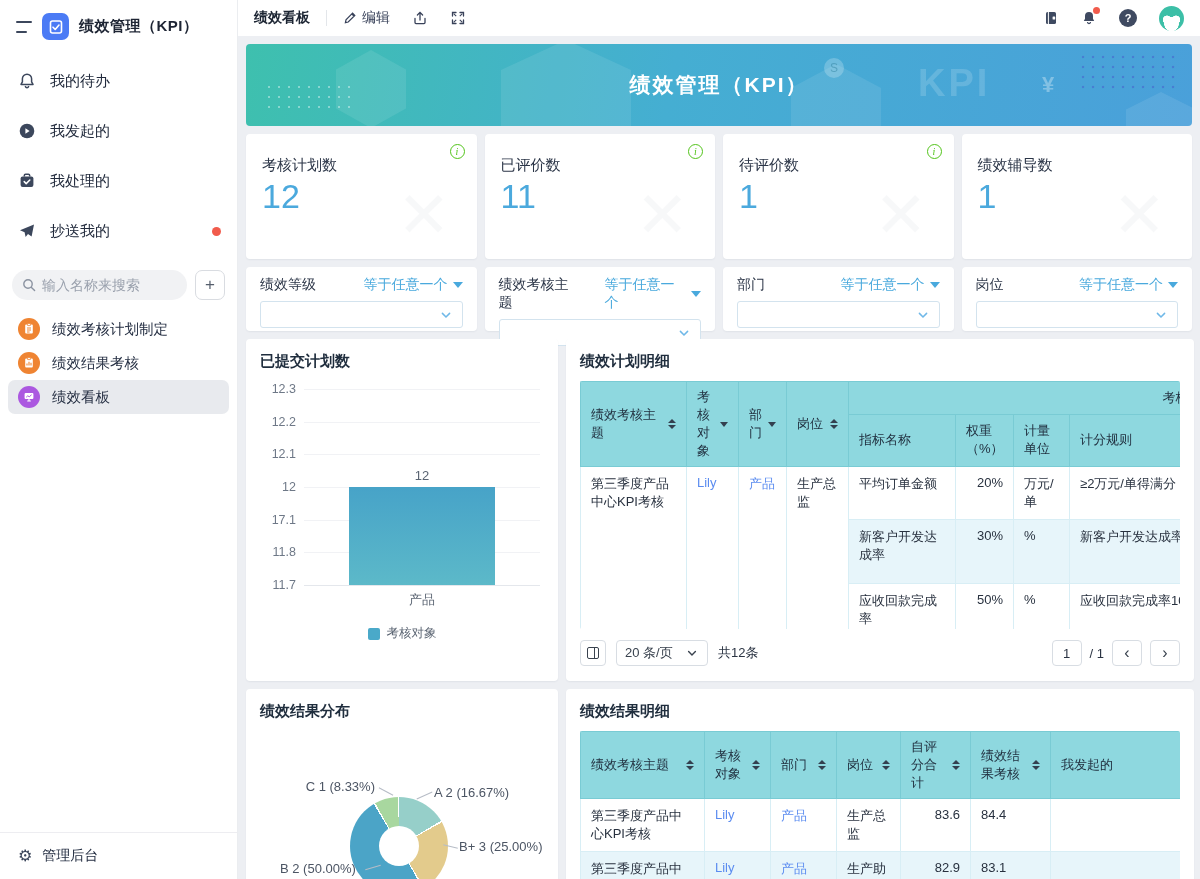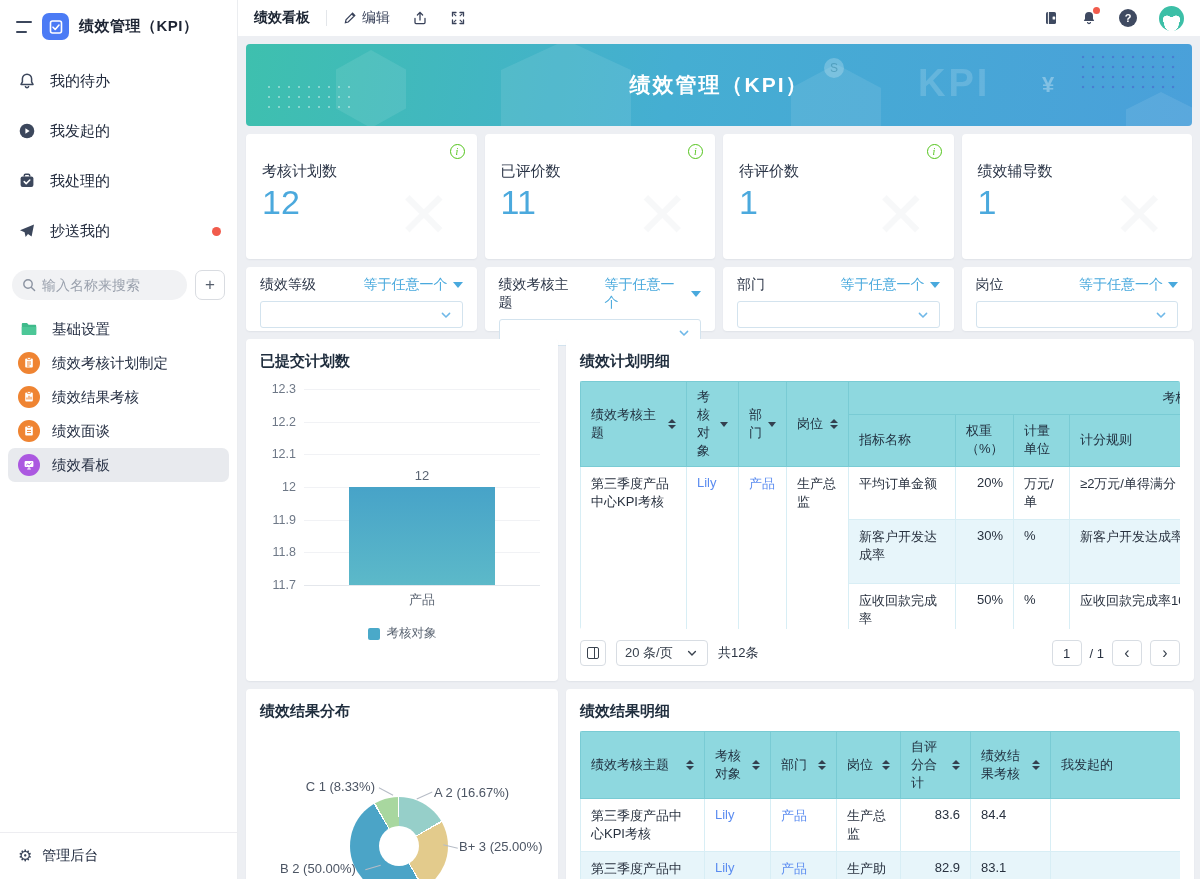--- a/index.html
+++ b/index.html
@@ -55,21 +55,21 @@
   .hex { position:absolute; background:rgba(255,255,255,.09); clip-path:polygon(50% 0,100% 25%,100% 75%,50% 100%,0 75%,0 25%); }
   .dots { position:absolute; background-image:radial-gradient(rgba(255,255,255,.38) 1.2px, transparent 1.4px); background-size:10px 10px; }
   .dots.indigo { background-image:radial-gradient(rgba(70,70,200,.4) 1.4px, transparent 1.6px); }
   .wm-kpi { position:absolute; left:672px; top:18px; font-size:38px; font-weight:bold; color:rgba(255,255,255,.16); letter-spacing:3px; }
   .wm-yen { position:absolute; left:796px; top:28px; font-size:22px; font-weight:bold; color:rgba(255,255,255,.32); }
   .wm-circ { position:absolute; left:578px; top:14px; width:20px; height:20px; border-radius:50%; background:rgba(255,255,255,.22); color:rgba(60,140,170,.6); font-size:12px; text-align:center; line-height:20px; }
 
   
   .stats { display:grid; grid-template-columns:repeat(4,1fr); gap:8px; margin-bottom:8px; }
   .stat-card { height:125px; padding:14px 16px; position:relative; overflow:hidden; }
-  .stat-label { font-size:15px; color:#2b3547; margin-top:14px; }
+  .stat-label { font-size:15px; color:#2b3547; margin-top:8px; }
   .stat-value { font-size:34px; color:#4ba9dd; margin-top:2px; font-weight:500; }
   .info-ic { position:absolute; top:10px; right:12px; width:15px; height:15px; border:1.3px solid #52c41a; border-radius:50%; color:#52c41a; font-size:10px; font-style:italic; font-family:"Liberation Serif",serif; display:flex; align-items:center; justify-content:center; cursor:pointer; }
   .stat-wm { position:absolute; right:26px; top:44px; font-size:64px; color:#8a93a6; opacity:.06; font-weight:bold; }
 
   
   .filters { display:grid; grid-template-columns:repeat(4,1fr); gap:8px; margin-bottom:8px; }
   .filter-card { height:64px; padding:9px 14px 10px; }
   .f-top { display:flex; align-items:center; justify-content:space-between;gap:24px; }
   .f-label { font-size:14px; color:#2b3547; }
   .f-op { font-size:14px; color:#49a9dd; display:flex; align-items:center; gap:5px; cursor:pointer; }
@@ -194,57 +194,38 @@
           <circle cx="6" cy="6" r="4.2" fill="none" stroke="#8b93a1" stroke-width="1.4"></circle>
           <path d="M9.2 9.2L12.6 12.6" stroke="#8b93a1" stroke-width="1.4" stroke-linecap="round"></path>
         </svg>
       <input placeholder="输入名称来搜索" style="">
     </div>
     <button class="add-btn">+</button>
   </div>
 
   <div class="nav">
     <div class="nav-item">
-      <span style="width:22px;display:flex;justify-content:center">
-        <svg class="ic18" viewBox="0 0 18 18">
-            <path d="M1.8 4.2c0-.7.5-1.2 1.2-1.2h4l1.6 1.7h6.4c.7 0 1.2.5 1.2 1.2v8c0 .7-.5 1.2-1.2 1.2H3c-.7 0-1.2-.5-1.2-1.2z" fill="#3fba8b"></path>
-            <path d="M1.8 7h14.4v6.9c0 .7-.5 1.2-1.2 1.2H3c-.7 0-1.2-.5-1.2-1.2z" fill="#4cc797"></path>
-          </svg>
-      </span>
-      <span class="nav-label">基础设置</span>
-    </div>
-    <div class="nav-item">
       <span class="circle-ic" style="background:#ef8432">
         <svg class="ic14" viewBox="0 0 14 14">
             <rect x="3.2" y="2.6" width="7.6" height="9" rx="1" fill="#fff"></rect>
             <rect x="5.4" y="1.6" width="3.2" height="2" rx=".6" fill="#fff" stroke="#ef8432" stroke-width=".8"></rect>
             <path d="M5 6h4M5 8h4M5 10h2.6" stroke="#ef8432" stroke-width="1"></path>
           </svg>
       </span>
       <span class="nav-label">绩效考核计划制定</span>
     </div>
     <div class="nav-item">
       <span class="circle-ic" style="background:#ef8432">
         <svg class="ic14" viewBox="0 0 14 14">
             <rect x="3.2" y="2.6" width="7.6" height="9" rx="1" fill="#fff"></rect>
             <rect x="5.4" y="1.6" width="3.2" height="2" rx=".6" fill="#fff" stroke="#ef8432" stroke-width=".8"></rect>
             <path d="M5 9.6V7.4M7 9.6V5.8M9 9.6V6.8" stroke="#ef8432" stroke-width="1.1"></path>
           </svg>
       </span>
       <span class="nav-label">绩效结果考核</span>
-    </div>
-    <div class="nav-item">
-      <span class="circle-ic" style="background:#ef8432">
-        <svg class="ic14" viewBox="0 0 14 14">
-            <rect x="3.2" y="2.6" width="7.6" height="9" rx="1" fill="#fff"></rect>
-            <rect x="5.4" y="1.6" width="3.2" height="2" rx=".6" fill="#fff" stroke="#ef8432" stroke-width=".8"></rect>
-            <path d="M5 6.4h4M5 8.6h4" stroke="#ef8432" stroke-width="1"></path>
-          </svg>
-      </span>
-      <span class="nav-label">绩效面谈</span>
     </div>
     <div class="nav-item active">
       <span class="circle-ic" style="background:#ab58e0">
         <svg class="ic14" viewBox="0 0 14 14">
             <rect x="2.6" y="3" width="8.8" height="6" rx="1" fill="#fff"></rect>
             <path d="M4.2 7.2l1.6-1.4 1.4 1 2.4-2" fill="none" stroke="#ab58e0" stroke-width="1"></path>
             <path d="M7 9v1.6M5.2 11h3.6" stroke="#fff" stroke-width="1.1"></path>
           </svg>
       </span>
       <span class="nav-label">绩效看板</span>
@@ -408,21 +389,21 @@
         <div class="gridline" style="top:16.667%"></div>
         <div class="gridline" style="top:33.333%"></div>
         <div class="gridline" style="top:50%"></div>
         <div class="gridline" style="top:66.667%"></div>
         <div class="gridline" style="top:83.333%"></div>
         <div class="gridline base" style="top:100%"></div>
         <span class="ytick" style="top:0">12.3</span>
         <span class="ytick" style="top:16.667%">12.2</span>
         <span class="ytick" style="top:33.333%">12.1</span>
         <span class="ytick" style="top:50%">12</span>
-        <span class="ytick" style="top:66.667%">11.9</span>
+        <span class="ytick" style="top:66.667%">17.1</span>
         <span class="ytick" style="top:83.333%">11.8</span>
         <span class="ytick" style="top:100%">11.7</span>
         <div class="bar-val">12</div>
         <div class="bar"></div>
       </div>
       <div class="x-label">产品</div>
       <div class="legend">
         <span class="legend-sq"></span>
         <span class="legend-txt">考核对象</span>
       </div>

